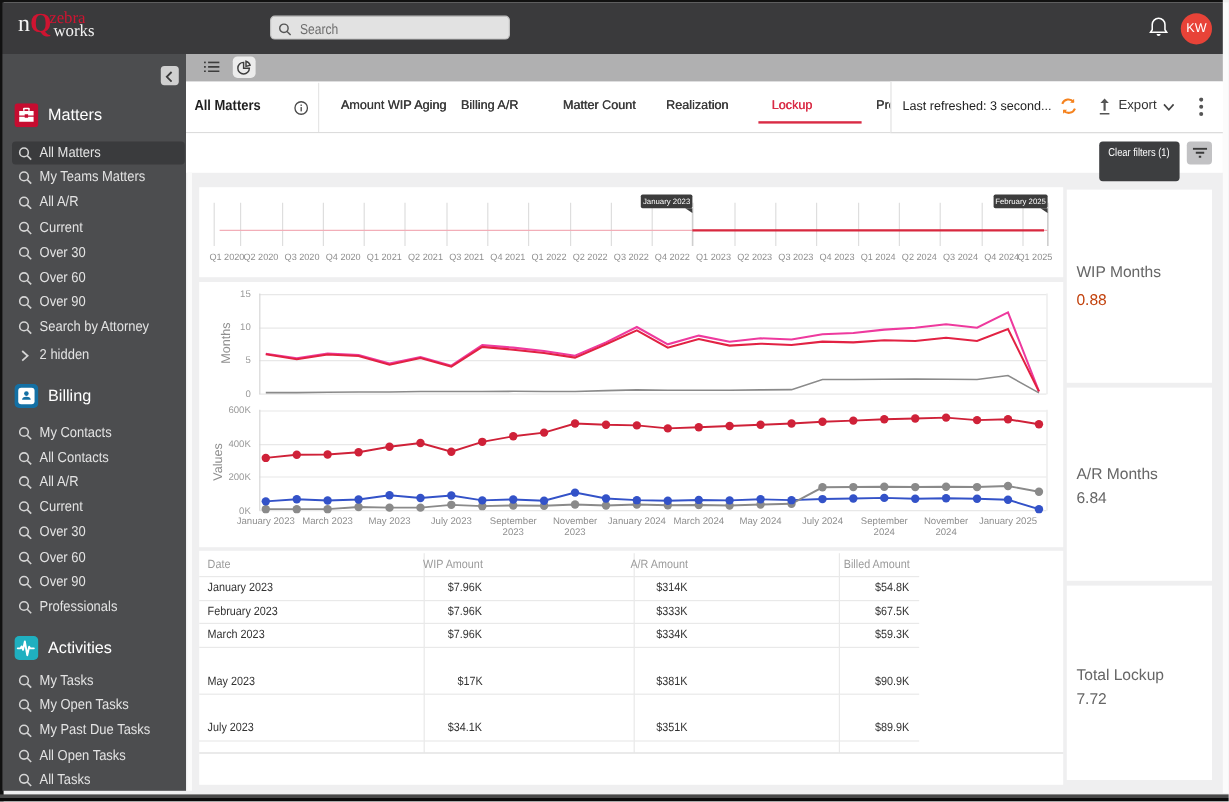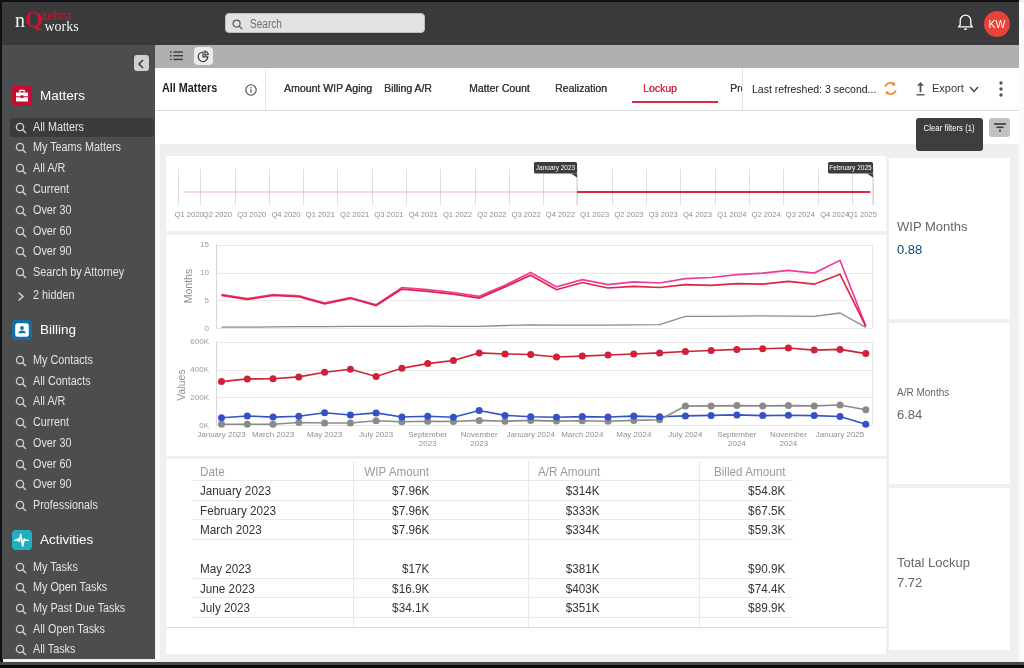--- a/index.html
+++ b/index.html
@@ -1,20 +1,20 @@
 <!DOCTYPE html>
 <html><head><meta charset="utf-8">
 <style>
 * { margin:0; padding:0; box-sizing:border-box; }
 html,body { width:1024px; height:668px; overflow:hidden; font-family:"Liberation Sans", sans-serif; background:#efeff0; }
 body { transform:translateZ(0); }
 .abs { position:absolute; }
 .card { position:absolute; background:#fff; }
 .sbi { position:absolute; left:31px; font-size:12px; color:#e3e3e3; white-space:nowrap; transform:scaleX(0.9); transform-origin:0 50%; }
-.trow { position:absolute; left:0; width:600px; border-bottom:1px solid #e9e9e9; font-size:13px; color:#9b9b9b;margin-left:27px; }
+.trow { position:absolute; left:0; width:600px; border-bottom:1px solid #e9e9e9; font-size:10px; color:#9b9b9b; }
 .trow div { position:absolute; top:50%; transform:translateY(-50%) scaleX(0.9); white-space:nowrap; }
 .trow .dark { color:#333; }
 .c1 { left:7px; transform-origin:0 50%; }
 .c2 { right:364px; transform-origin:100% 50%; } .c3 { right:193px; transform-origin:100% 50%; } .c4 { right:8px; transform-origin:100% 50%; }
 .tab { position:absolute; top:82px; font-size:10.5px; color:#3a3a3a; white-space:nowrap; text-shadow:0.3px 0 0 #3a3a3a; }
 .sumv { position:absolute; top:5px; font-weight:bold; transform:scaleX(0.82); transform-origin:100% 50%; white-space:nowrap; }
 </style></head>
 <body>
 <div class="abs" style="left:0;top:0;width:1019px;height:2px;background:#111"></div>
 <div class="abs" style="left:0;top:0;width:3px;height:668px;background:#111"></div>
@@ -461,37 +461,31 @@
       <div class="c2 dark">$7.96K</div>
       <div class="c3 dark">$334K</div>
       <div class="c4 dark">$59.3K</div>
     </div>
     <div class="trow" style="top:100.0px;height:19.5px">
       <div class="c1 dark">May 2023</div>
       <div class="c2 dark">$17K</div>
       <div class="c3 dark">$381K</div>
       <div class="c4 dark">$90.9K</div>
     </div>
-    <div class="trow" style="top:119.5px;height:19.5px">
-      <div class="c1 dark">June 2023</div>
-      <div class="c2 dark">$16.9K</div>
-      <div class="c3 dark">$403K</div>
-      <div class="c4 dark">$74.4K</div>
-    </div>
     <div class="trow" style="top:139.0px;height:19.5px">
       <div class="c1 dark">July 2023</div>
       <div class="c2 dark">$34.1K</div>
       <div class="c3 dark">$351K</div>
       <div class="c4 dark">$89.9K</div>
     </div>
   <div class="abs" style="left:0;top:168px;width:720px;height:1px;background:#dcdcdc"></div>
 </div>
 <div class="card" style="left:889px;top:158px;width:121px;height:161px">
   <div class="abs" style="left:8px;top:61px;font-size:13px;color:#666">WIP Months</div>
-  <div class="abs" style="left:8px;top:84px;font-size:13px;color:#0c4a6e">0.88</div>
+  <div class="abs" style="left:8px;top:84px;font-size:13px;color:#c2410c">0.88</div>
 </div>
 <div class="card" style="left:889px;top:323px;width:121px;height:161px">
-  <div class="abs" style="left:8px;top:63.5px;font-size:10px;color:#666">A/R Months</div>
+  <div class="abs" style="left:8px;top:63.5px;font-size:13px;color:#666">A/R Months</div>
   <div class="abs" style="left:8px;top:84px;font-size:13px;color:#666">6.84</div>
 </div>
 <div class="card" style="left:889px;top:488px;width:121px;height:162px">
   <div class="abs" style="left:8px;top:67px;font-size:13px;color:#666">Total Lockup</div>
   <div class="abs" style="left:8px;top:87px;font-size:13px;color:#666">7.72</div>
 </div>
 </body></html>

